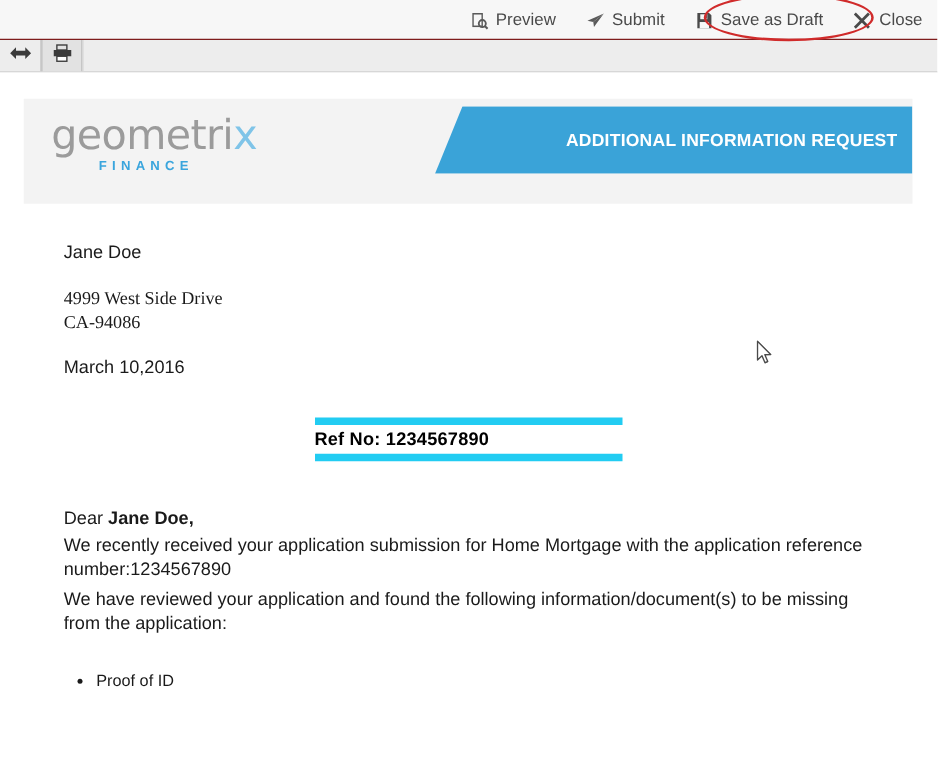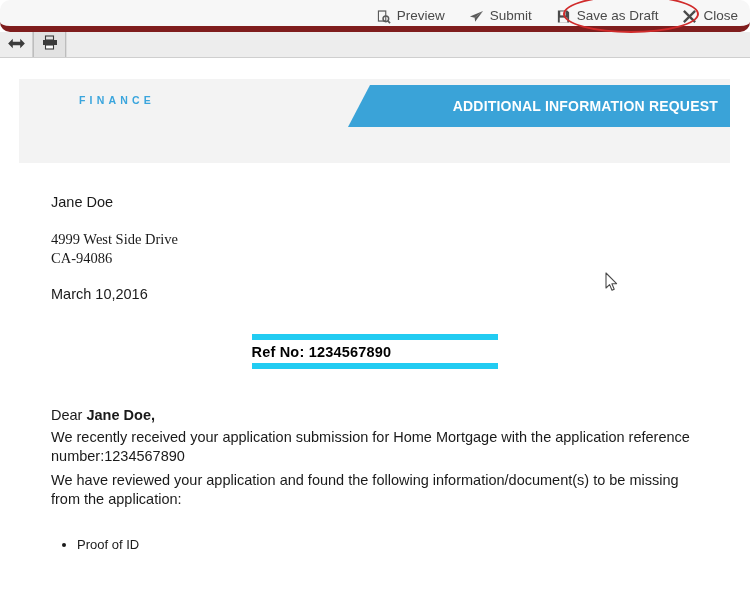--- a/index.html
+++ b/index.html
@@ -15,23 +15,22 @@
     position: relative;
   }
 
   
   #top-toolbar {
     position: absolute;
     left: 0; top: 0;
     width: 750px;
     height: 32px;
     background: #f7f7f7;
-    border-bottom: 6px solid #7f1d1d;
+    border-bottom: 1px solid #7f1d1d;
     box-sizing: border-box;
-    border-radius: 10px;
   }
   #toolbar-actions {
     position: absolute;
     right: 0;
     top: 0;
     height: 32px;
     display: flex;
     align-items: center;
     gap: 0px;
   }
@@ -134,21 +133,21 @@
     font-size: 10.5px;
     letter-spacing: 4.2px;
     color: #3aa5dd;
     font-weight: bold;
   }
   #banner {
     position: absolute;
     left: 329px;
     top: 6px;
     width: 382px;
-    height: 42px;
+    height: 54px;
     background: #3aa3d8;
     color: #ffffff;
     font-size: 14px;
     font-weight: bold;
     letter-spacing: 0.2px;
     display: flex;
     align-items: center;
     justify-content: flex-end;
     padding-right: 12px;
     box-sizing: border-box;
@@ -304,20 +303,21 @@
     </span>
   </div>
   <div class="sub-spacer"></div>
 </div>
 
 <div id="doc-area">
   <div id="letter-page">
 
     <div id="letterhead">
       <div id="logo-block">
+        <div id="logo-word"><span>geometri</span><span class="x-accent">x</span></div>
         <div id="logo-sub">FINANCE</div>
       </div>
       <div id="banner">
         <span>ADDITIONAL INFORMATION REQUEST</span>
       </div>
     </div>
 
     <div id="letter-body">
 
       <div class="addr-name">Jane Doe</div>

